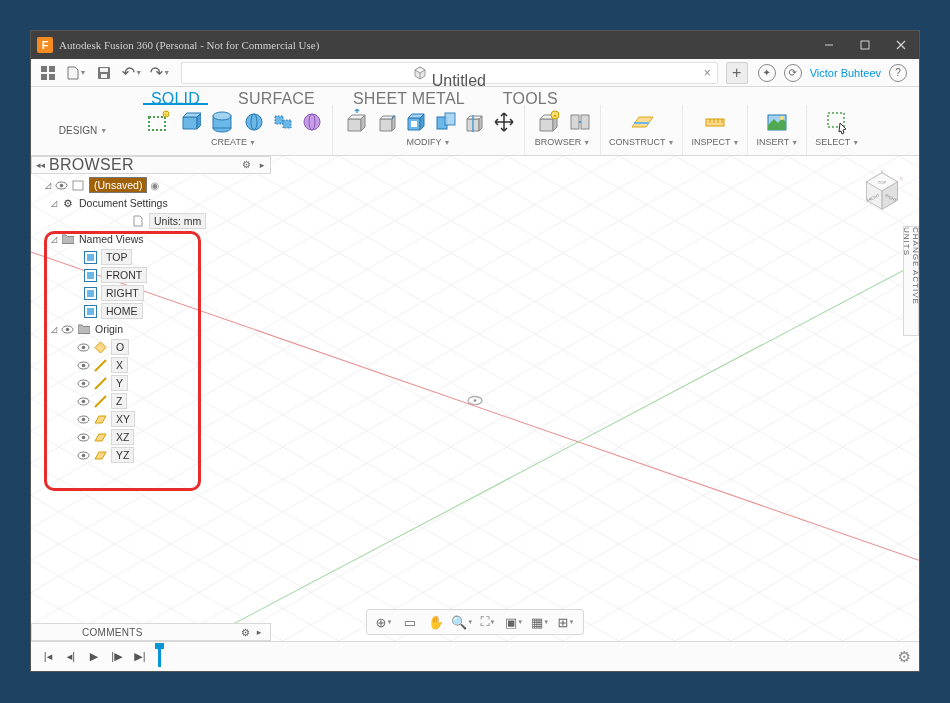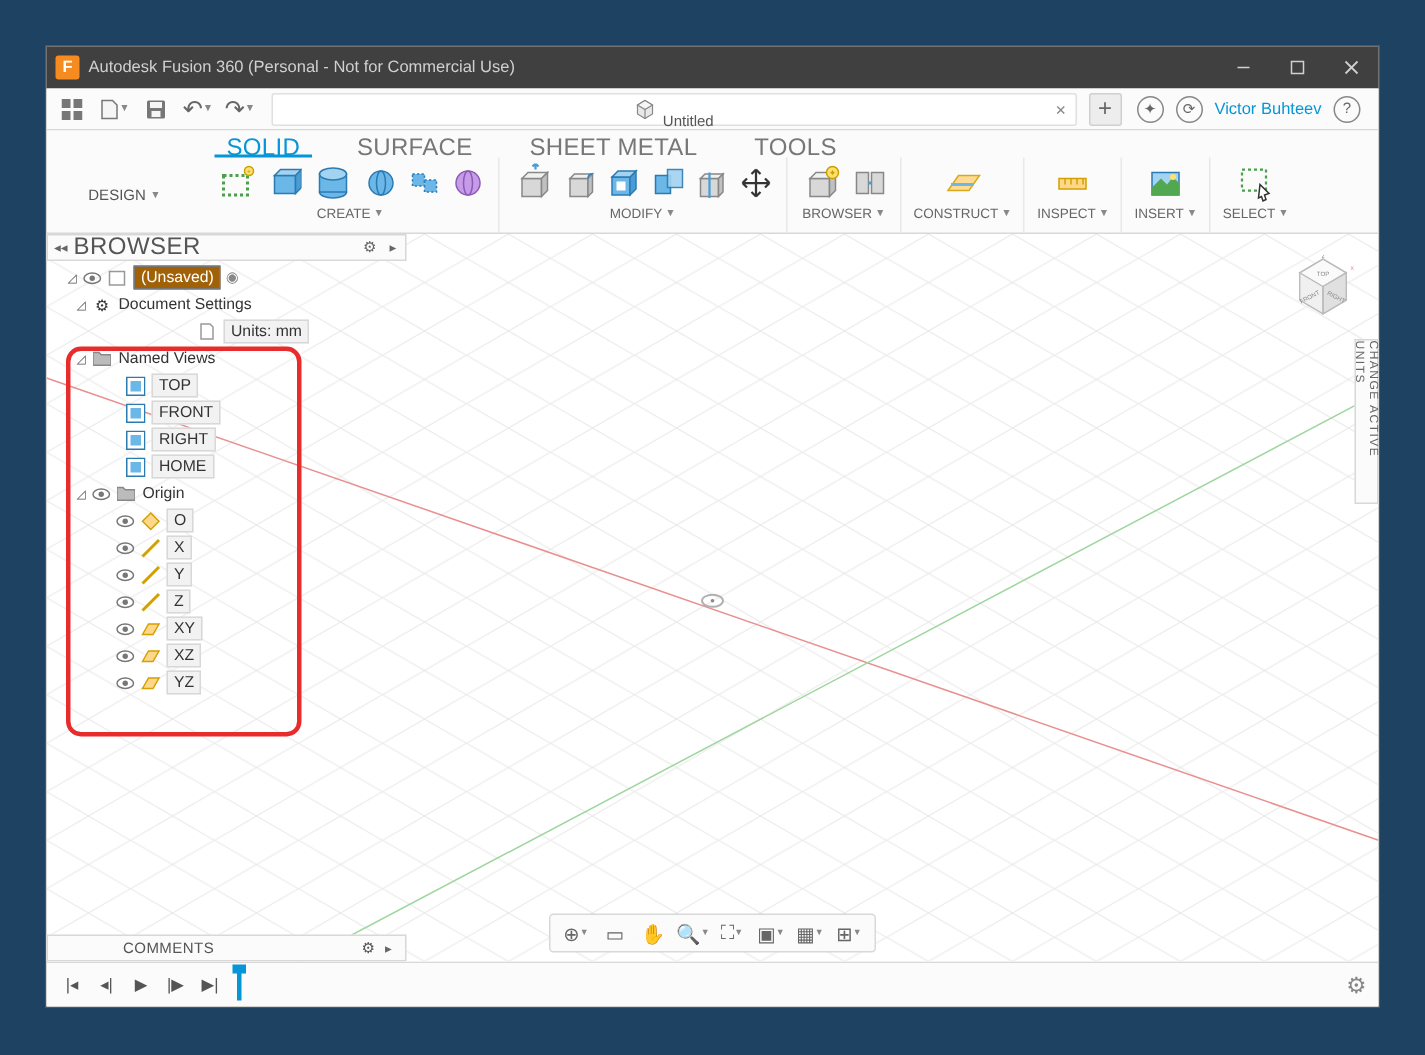--- a/index.html
+++ b/index.html
@@ -1,28 +1,28 @@
 <!DOCTYPE html>
 <html><head>
 <meta charset="utf-8">
 <style>
 * { margin: 0; padding: 0; box-sizing: border-box; font-family: "Segoe UI", Arial, sans-serif; }
 body { background: #1e4261; width: 950px; height: 703px; overflow: hidden; position: relative; }
 .window { position: absolute; left: 30px; top: 30px; width: 890px; height: 642px; background: #f5f5f5; border: 1px solid #555; display: flex; flex-direction: column; }
 .titlebar { height: 28px; background: #404040; display: flex; align-items: center; color: #d0d0d0; font-size: 11px; }
 .titlebar-icon { width: 16px; height: 16px; margin: 0 6px; background: #f68b1f; display: flex; align-items: center; justify-content: center; color: #fff; font-weight: bold; font-size: 11px; border-radius: 2px; }
-.titlebar-text { flex: 1; }
+.titlebar-text { flex: 1; font-family: Liberation Serif, serif; }
 .titlebar-btns { display: flex; }
 .titlebar-btn { width: 36px; height: 28px; display: flex; align-items: center; justify-content: center; color: #d0d0d0; cursor: pointer; }
 .quickbar { height: 28px; background: #fbfbfb; border-bottom: 1px solid #d8d8d8; display: flex; align-items: center; padding: 0 4px; gap: 2px; }
 .qb-item { width: 26px; height: 22px; display: flex; align-items: center; justify-content: center; cursor: pointer; color: #666; border-radius: 2px; }
 .qb-chev { font-size: 7px; color: #888; }
 .doc-tab-area { flex: 1; display: flex; align-items: center; justify-content: center; margin: 0 6px; background: #fff; border: 1px solid #e0e0e0; border-radius: 2px; height: 22px; position: relative; }
 .doc-tab-area .cube-ico { width: 14px; height: 14px; margin-right: 5px; }
-.doc-title { font-size: 10px; color: #555; margin-top: 17px; }
+.doc-title { font-size: 16px; color: #555; margin-top: 17px; }
 .doc-close { position: absolute; right: 6px; font-size: 12px; color: #888; cursor: pointer; }
 .qb-plus { width: 22px; height: 22px; display: flex; align-items: center; justify-content: center; background: #ededed; border: 1px solid #d0d0d0; border-radius: 2px; cursor: pointer; color: #666; }
 .user-area { display: flex; align-items: center; gap: 8px; padding: 0 8px; }
 .user-name { font-size: 11px; color: #0696d7; }
 .circ-btn { width: 18px; height: 18px; border-radius: 50%; border: 1.5px solid #888; display: flex; align-items: center; justify-content: center; font-size: 10px; color: #666; cursor: pointer; }
 .ribbon-wrap { background: #fbfbfb; border-bottom: 1px solid #d8d8d8; }
 .env-tabs { height: 18px; display: flex; padding-left: 112px; gap: 22px; }
 .env-tab { font-size: 16px; color: #777; padding: 3px 8px 0; cursor: pointer; letter-spacing: 0.2px; }
 .env-tab.active { color: #0696d7; border-bottom: 2px solid #0696d7; }
 .ribbon { height: 50px; display: flex; align-items: stretch; }

